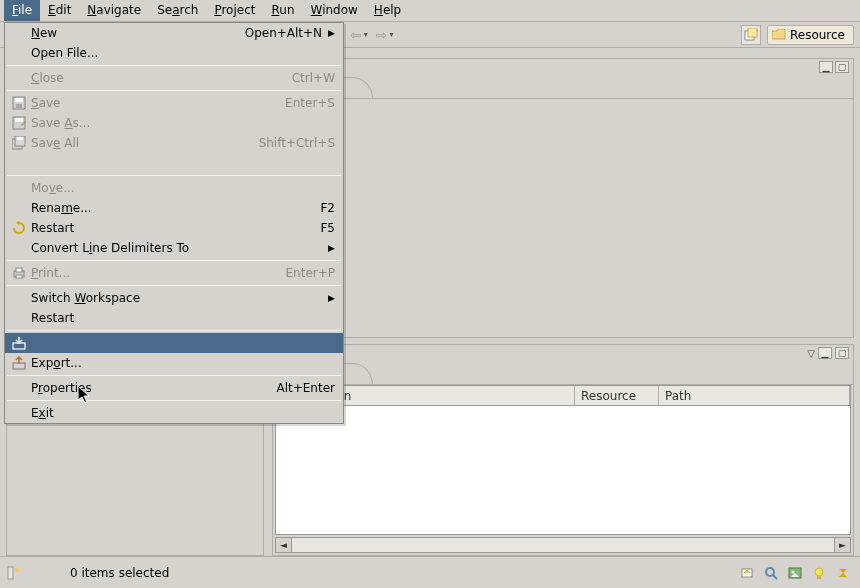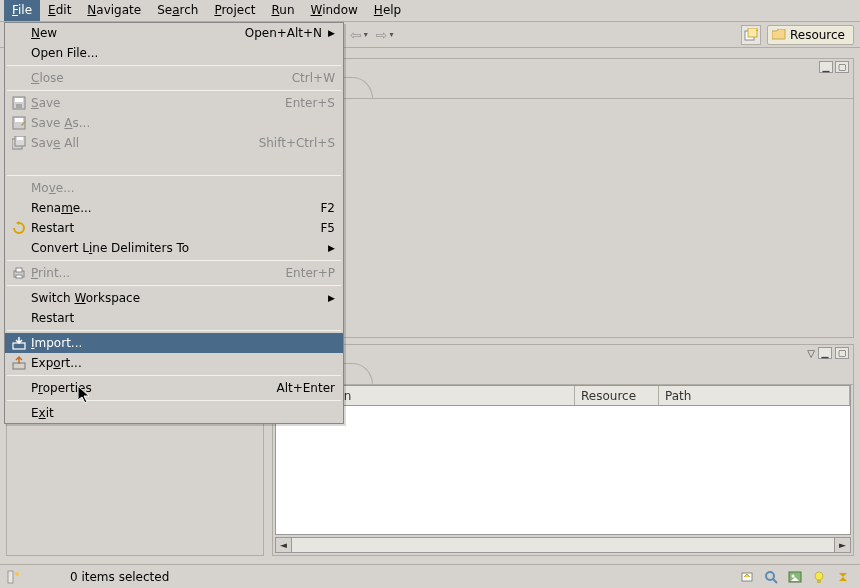--- a/index.html
+++ b/index.html
@@ -58,21 +58,21 @@
 .dropdown .item .icon-slot { width: 20px; height: 16px; display:flex; align-items:center; justify-content:center; }
 .dropdown .item .label { flex: 1; padding-left: 2px; }
 .dropdown .item .label .u { text-decoration: underline; }
 .dropdown .item .shortcut { margin-left: auto; color: inherit; }
 .dropdown .item .submenu-arrow { margin-left: 6px; font-size: 9px; }
 .dropdown .sep { height: 1px; margin: 2px 2px; background: #b0ada6; border-bottom: 1px solid #f2f1ec; }
 
 .cursor { position: absolute; left: 78px; top: 386px; z-index: 200; pointer-events:none; }
 
 
-.statusbar { position: absolute; left: 0; right: 0; bottom: 0; height: 24px; background: #d6d3ce; border-top: 1px solid #b0ada6; display: flex; align-items: center; padding: 0 6px; }
+.statusbar { position: absolute; left: 0; right: 0; bottom: 0; height: 32px; background: #d6d3ce; border-top: 1px solid #b0ada6; display: flex; align-items: center; padding: 0 6px; }
 .statusbar .status-icon { width: 16px; height:16px; display:flex; align-items:center; justify-content:center; margin-right: 8px;}
 .statusbar .status-text { color: #000; }
 .statusbar .tray { margin-left: auto; display: flex; align-items: center; gap: 6px; padding-right: 2px; }
 .tray-slot { width: 18px; height: 18px; display:flex; align-items:center; justify-content:center; }
 </style>
 </head>
 <body>
 
 <div class="menubar" id="menubar">
     <div class="menu-item active"><span class="u">F</span>ile</div>
@@ -247,21 +247,20 @@
       <span class="label">Restart</span>
     </div>
     <div class="sep"></div>
     <div class="item selected">
       <span class="icon-slot">
         <svg width="14" height="14">
           <rect x="1" y="7" width="12" height="6" fill="none" stroke="#fff" stroke-width="1.2"></rect>
           <path d="M7 1 L7 7 M4 4 L7 7 L10 4" fill="none" stroke="#fff" stroke-width="1.5"></path>
         </svg>
       </span>
-      <span class="label"><span class="u">I</span>mport...</span>
     </div>
     <div class="item">
       <span class="icon-slot">
         <svg width="14" height="14">
           <rect x="1" y="7" width="12" height="6" fill="none" stroke="#888" stroke-width="1.2"></rect>
           <path d="M7 8 L7 1 M4 4 L7 1 L10 4" fill="none" stroke="#c07030" stroke-width="1.5"></path>
         </svg>
       </span>
       <span class="label">Exp<span class="u">o</span>rt...</span>
     </div>

